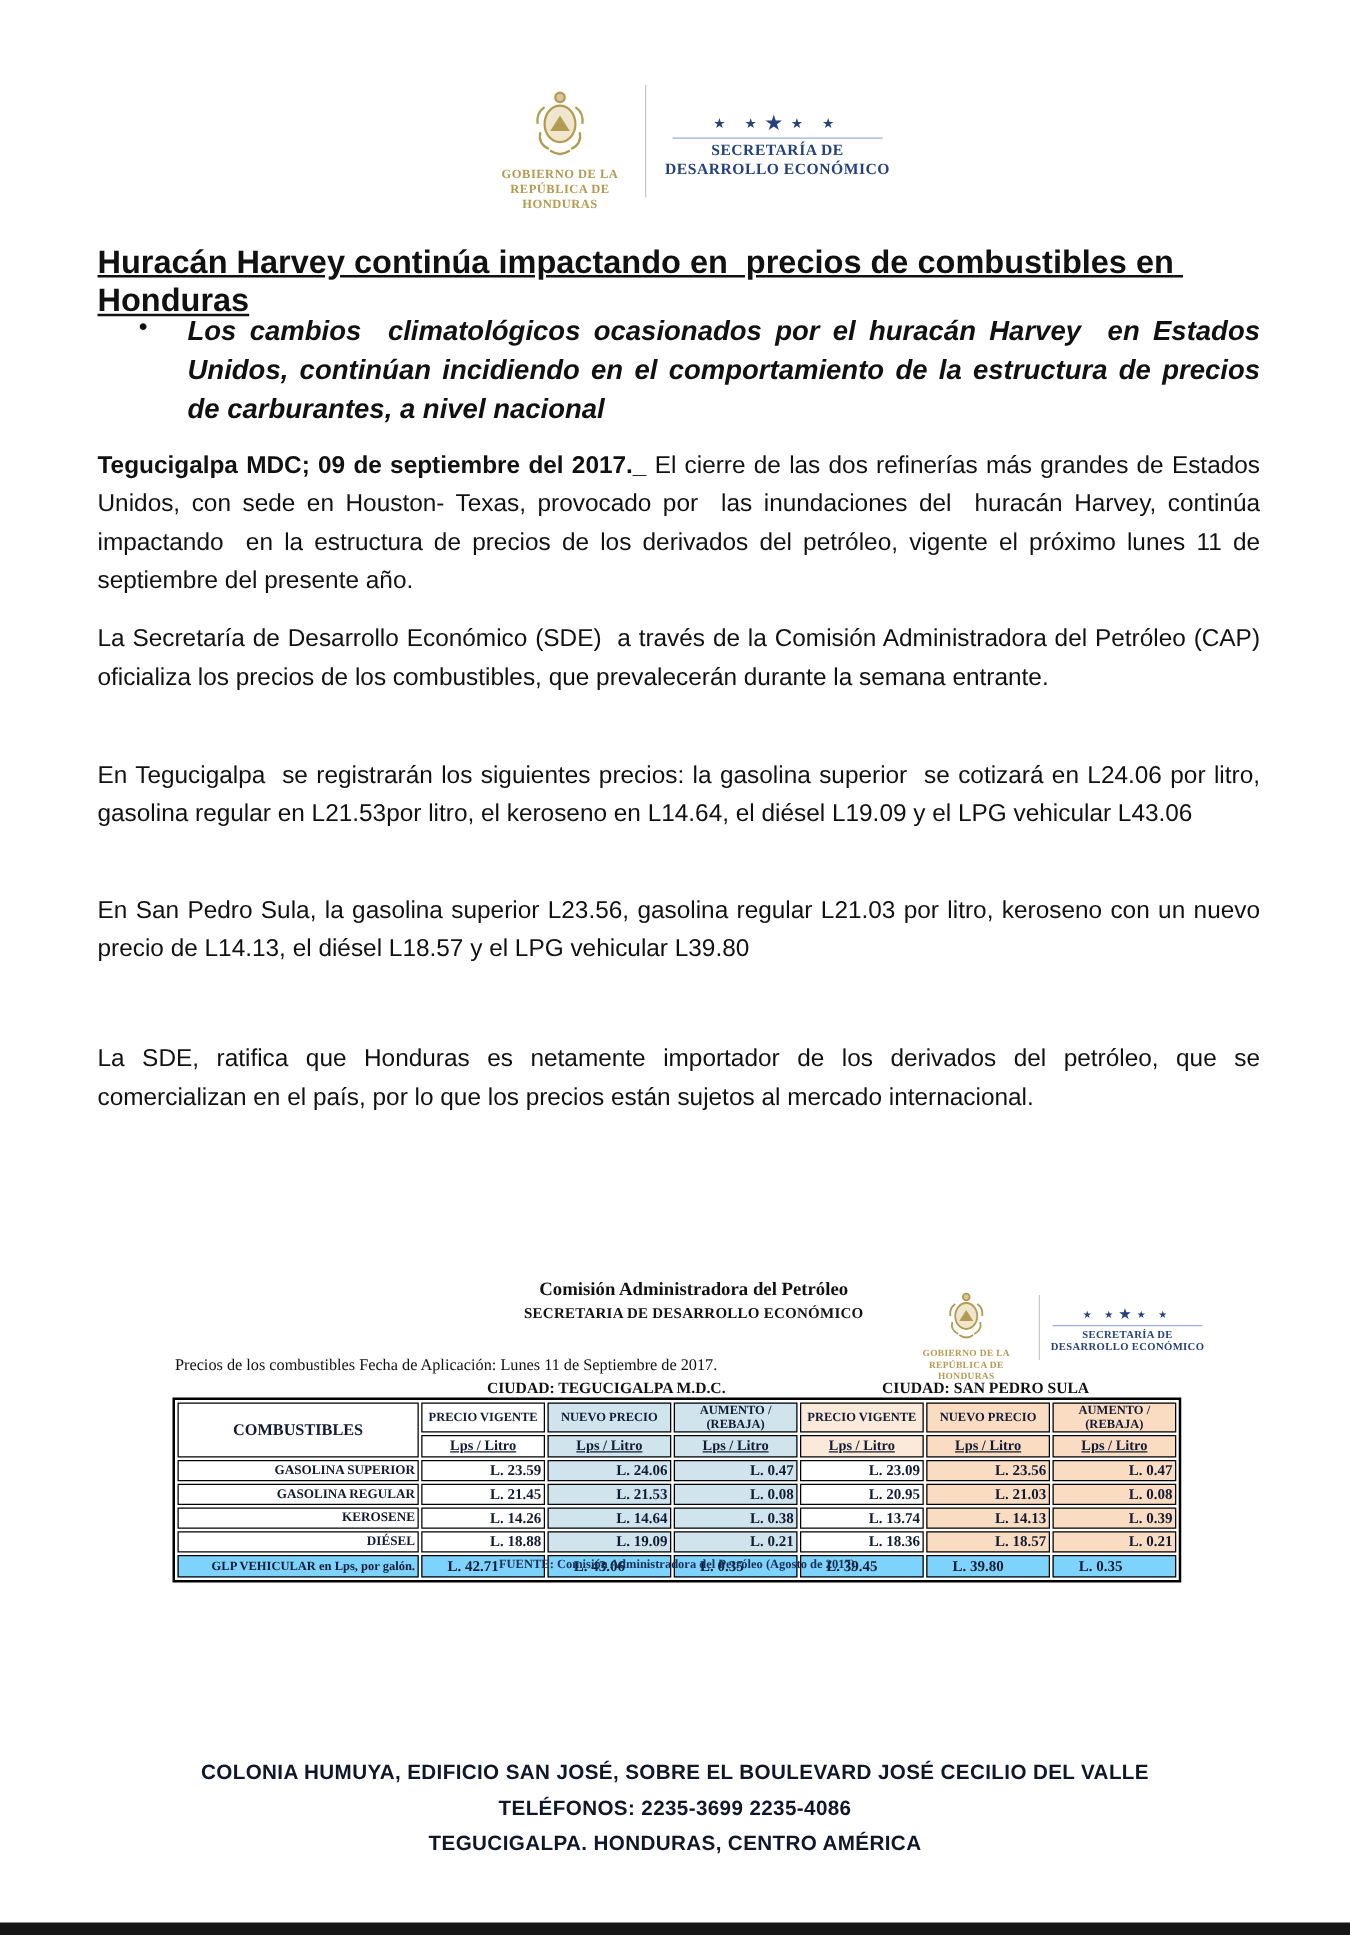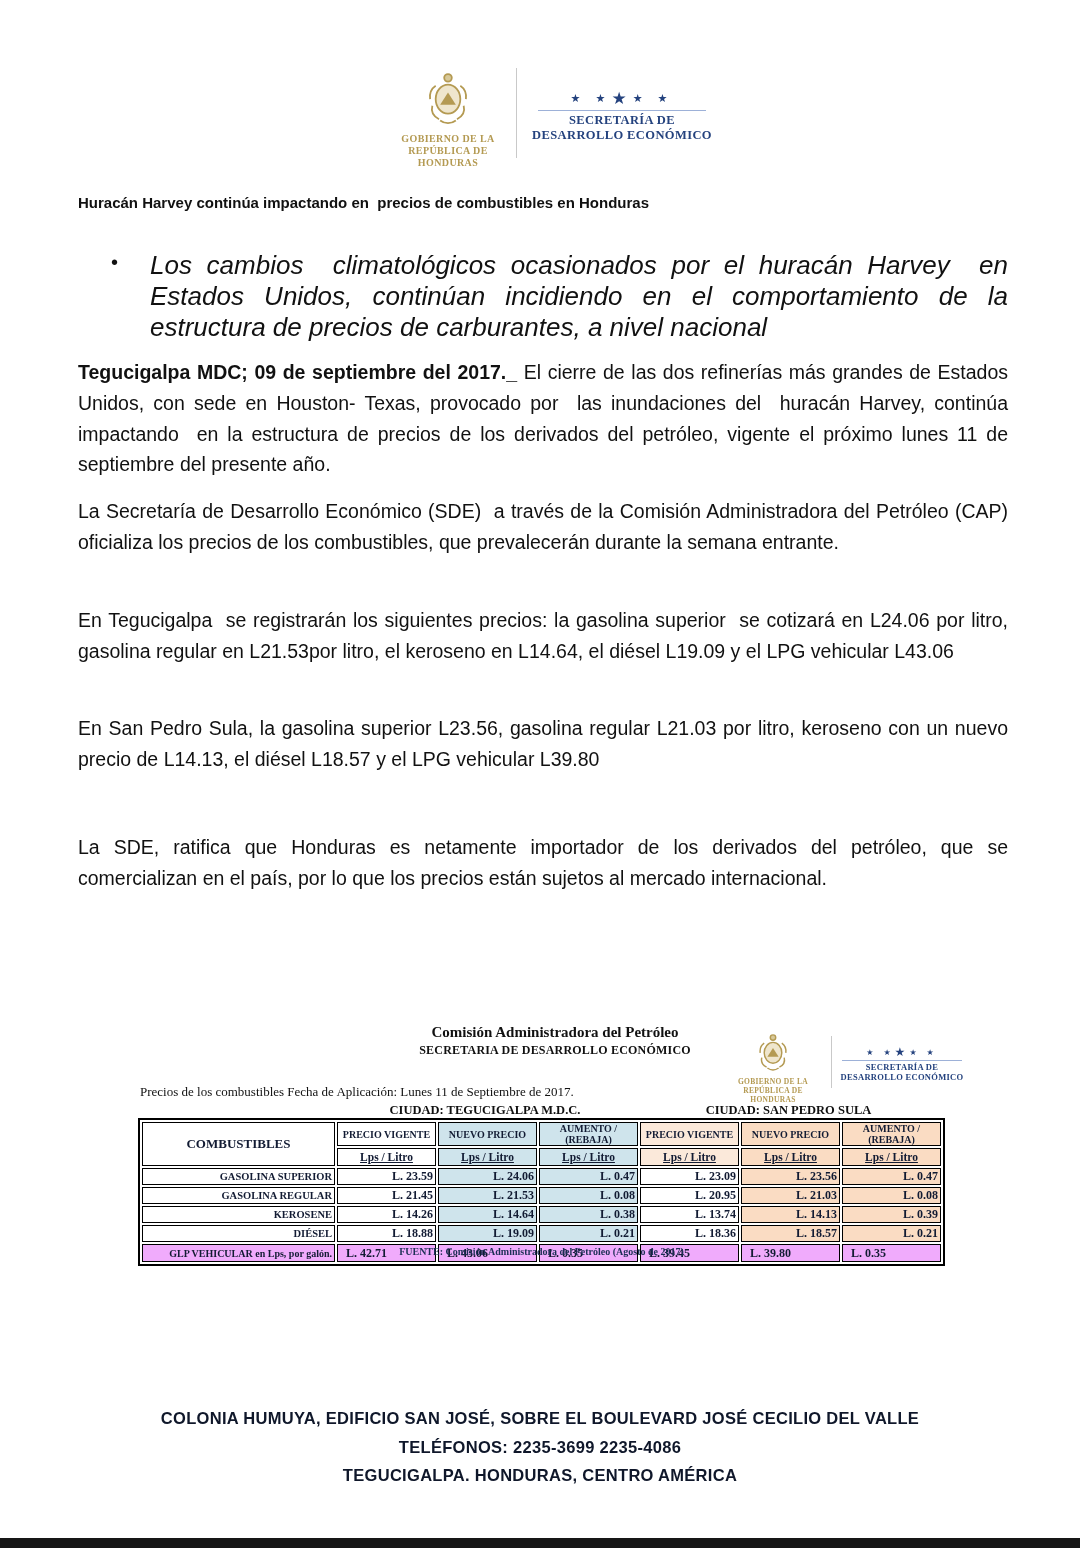--- a/index.html
+++ b/index.html
@@ -19,25 +19,25 @@
   .sec-block { position:absolute; left:532px; top:22px; width:180px; text-align:center; }
   .stars { color:#24427e; letter-spacing:6px; white-space:nowrap; }
   .stars .s { font-size:11px; vertical-align:2px; }
   .stars .m { font-size:17px; }
   .sec-rule { border:none; border-top:1px solid #9db1d8; margin:1px 6px 2px 6px; }
   .sec-caption { font-family:"Liberation Serif", serif; font-weight:bold;
     font-size:12.5px; line-height:15px; color:#24427e; letter-spacing:.4px; }
 
   
   .doc-title { position:absolute; left:78px; top:194px; width:930px;
-    font-size:15px; font-weight:bold; white-space:pre-wrap; }
+    font-size:26px; font-weight:bold; white-space:pre-wrap;text-decoration:underline; }
   .bullet-item { position:absolute; left:78px; top:250px; width:930px; padding-left:72px; }
   .bullet-dot { position:absolute; left:33px; top:1px; font-size:20px; }
-  .bullet-text { font-style:italic; font-size:26px; line-height:30.8px;
-    text-align:justify; white-space:pre-wrap; }
+  .bullet-text { font-style:italic; font-size:22px; line-height:30.8px;
+    text-align:justify; white-space:pre-wrap;font-weight:bold; }
   .para { position:absolute; left:78px; width:930px; font-size:19.5px;
     line-height:30.8px; text-align:justify; white-space:pre-wrap; }
   .p1 { top:357px; } .p2 { top:496px; } .p3 { top:605px; } .p4 { top:713px; } .p5 { top:832px; }
   .lead { font-weight:bold; }
 
   
   .tsec { position:absolute; top:1022px; left:0; width:953px; height:250px;
     font-family:"Liberation Serif", serif; }
   .org1 { position:absolute; top:2px; left:140px; width:830px; text-align:center;
     font-weight:bold; font-size:15px; }
@@ -68,23 +68,23 @@
   th.combustibles { font-size:13px; font-weight:bold; background:#fff; text-align:center; }
   th.colhead { font-size:10px; font-weight:bold; height:24px; text-align:center; }
   td.unit { font-size:11.5px; font-weight:bold; text-align:center; height:18px;
     text-decoration:underline; }
   td.lbl { font-size:10.5px; font-weight:bold; text-align:right; padding-right:4px; height:16px; }
   td.val { font-size:12px; font-weight:bold; text-align:right; height:16px; }
   .bg-w { background:#ffffff; }
   .bg-b { background:#cfe4ec; }
   .bg-pl { background:#fbe9da; }
   .bg-p { background:#fadcc3; }
-  tr.glp td { background:#f0abfc; height:18px; }
+  tr.glp td { background:#7dd3fc; height:18px; }
   tr.glp td.lbl { font-size:10px; }
-  tr.glp td.val { text-align:left; padding-left:8px; }
+  tr.glp td.val { text-align:left; padding-left:20px; }
   .fuente { position:absolute; top:224px; left:138px; width:807px; text-align:center;
     font-weight:bold; font-size:10px; color:#1c2f55; }
 
   
   .footer { position:absolute; top:1404px; left:0; width:1080px; text-align:center;
     font-weight:bold; font-size:16.5px; line-height:28.5px; color:#0f172a; letter-spacing:.3px; }
   .bottom-bar { position:absolute; left:0; bottom:0; width:1080px; height:10px; background:#161616; }
 
   svg.coat { display:inline-block; }
 </style>

